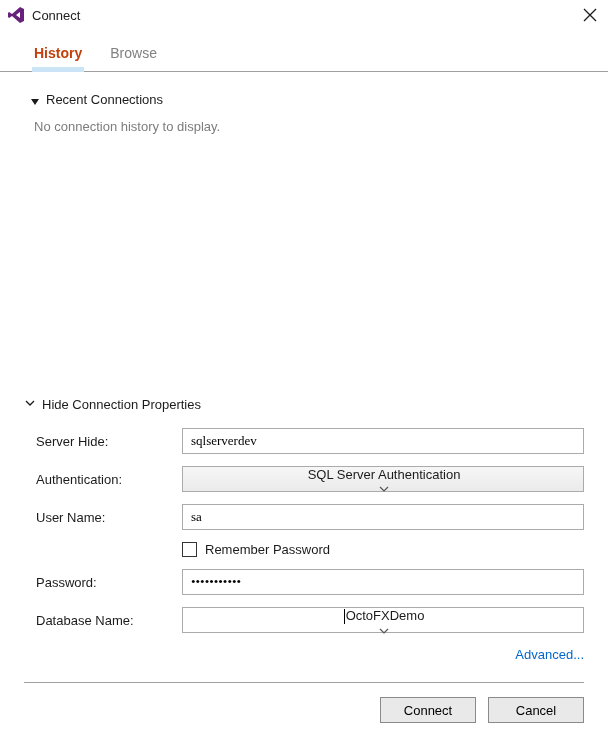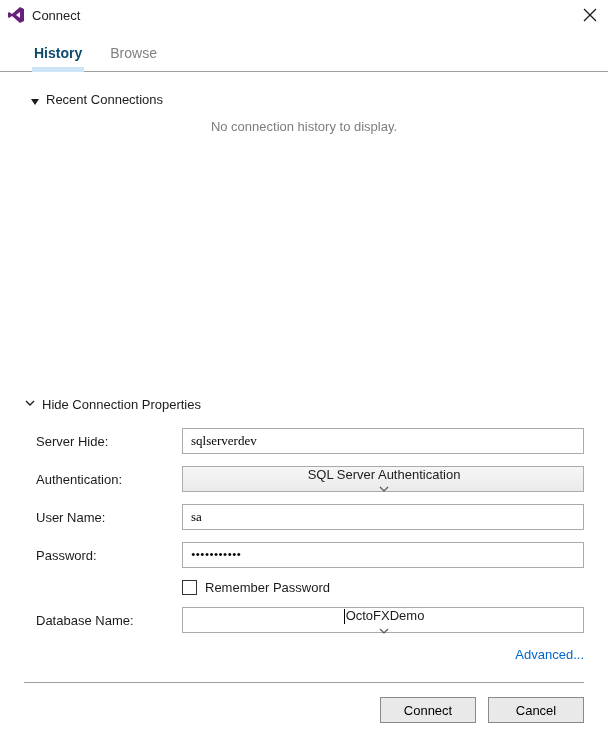--- a/index.html
+++ b/index.html
@@ -29,38 +29,38 @@
       height: 42px;
       align-items: flex-end;
     }
     .tab {
       font-size: 14px;
       color: #808080;
       padding-bottom: 10px;
       cursor: pointer;
       position: relative;
     }
-    .tab.active { color: #0c4a6e; font-weight: 600; }
+    .tab.active { color: #c2410c; font-weight: 600; }
     .tab.active::after {
       content: "";
       position: absolute;
       left: -2px; right: -2px; bottom: -1px;
       height: 5px;
       background: #cce5f6;
     }
     .section-header {
       display: flex;
       align-items: center;
       gap: 6px;
       padding: 20px 30px 8px;
       font-size: 13px;
       cursor: pointer;
     }
     .section-header .arrow { width: 10px; height: 10px; }
-    .empty-msg { padding: 4px 34px; color: #7d7d7d; font-size: 13px; text-align: center; }
+    .empty-msg { padding: 4px 34px; color: #7d7d7d; font-size: 13px; }
     .spacer { flex: 1; }
     .dialog-body { display: flex; flex-direction: column; height: calc(741px - 30px); }
     .props-toggle {
       display: flex;
       gap: 6px;
       padding: 8px 24px 12px;
       cursor: pointer;
       font-size: 13px;
     }
     .props-toggle .chev { width: 12px; height: 12px; }
@@ -197,31 +197,31 @@
     </div>
 
     <div class="form-row">
       <div class="label">User Name:</div>
       <div class="control">
         <input type="text" value="sa" style="">
       </div>
     </div>
 
     <div class="form-row">
-      <div class="label">Password:</div>
-      <div class="control">
-        <input type="text" value="•••••••••••" style="">
-      </div>
-    </div>
-
-    <div class="form-row">
       <div class="label"></div>
       <div class="control checkbox-row">
         <span class="checkbox"></span>
         <span>Remember Password</span>
+      </div>
+    </div>
+
+    <div class="form-row">
+      <div class="label">Password:</div>
+      <div class="control">
+        <input type="text" value="•••••••••••" style="">
       </div>
     </div>
 
     <div class="form-row">
       <div class="label">Database Name:</div>
       <div class="control">
         <div class="select editable">
           <span class="sel-text"><span class="cursor-bar"></span><span>OctoFXDemo</span></span>
           <span class="sel-arrow">
             <svg viewBox="0 0 10 10">

